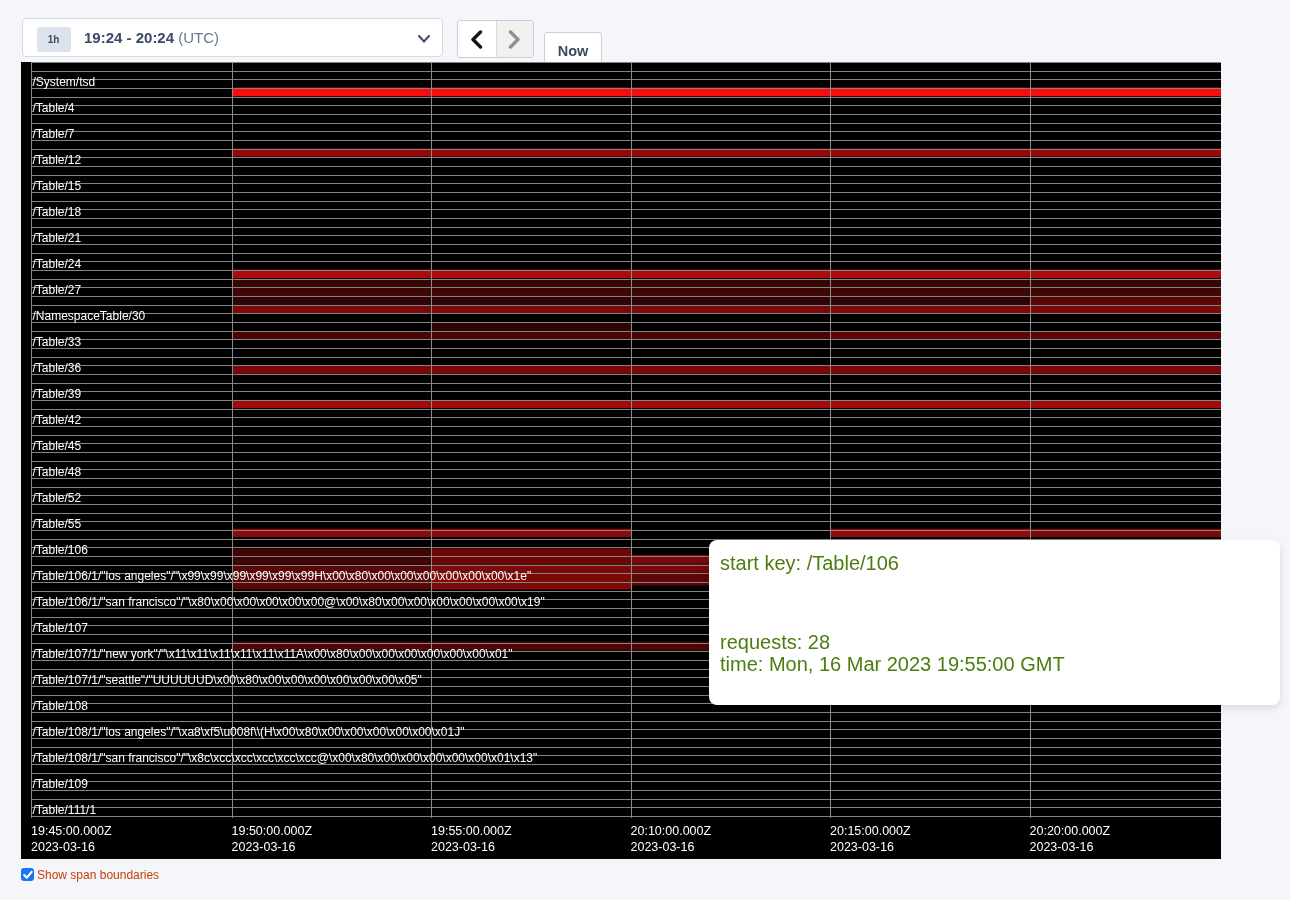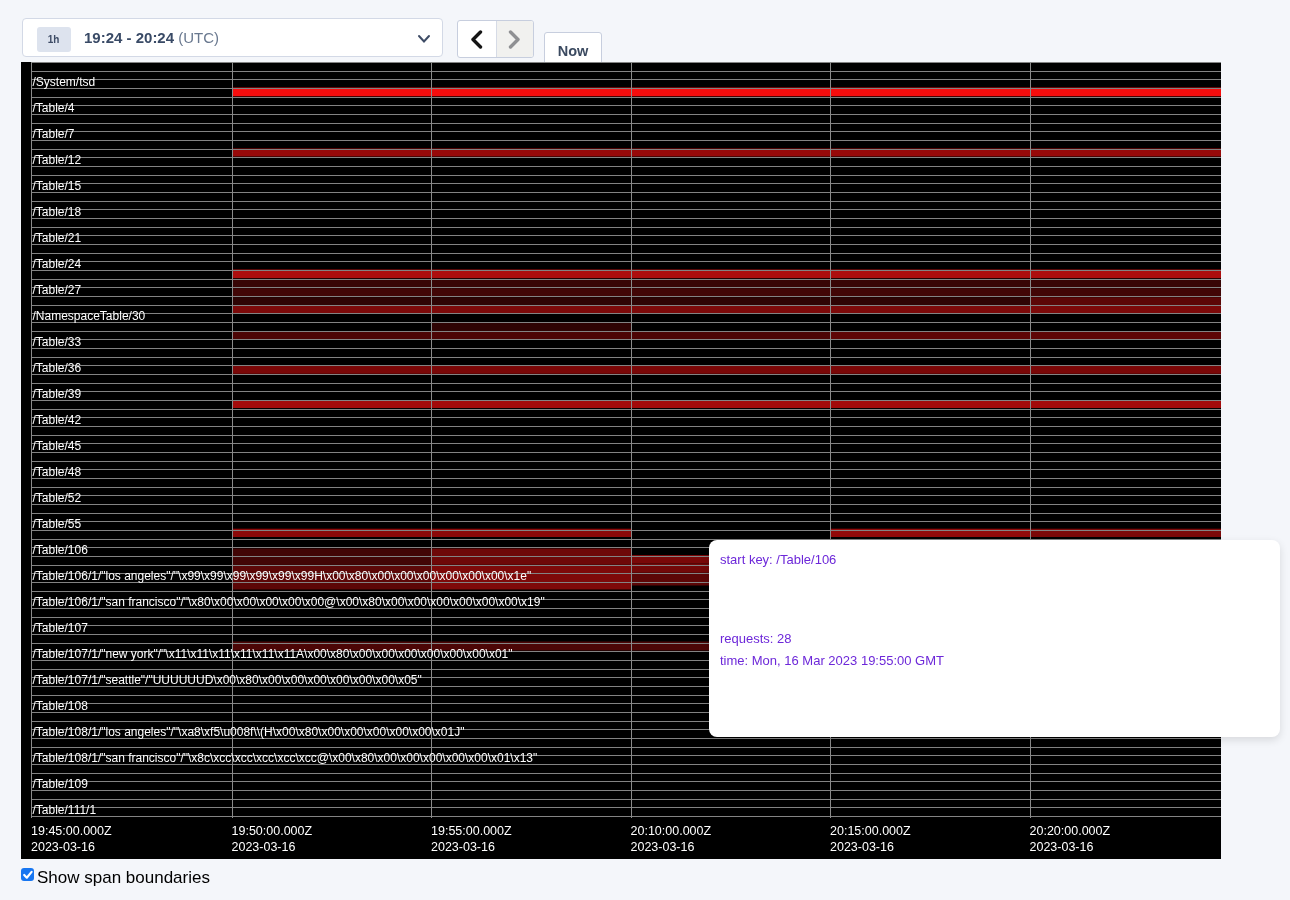--- a/index.html
+++ b/index.html
@@ -92,23 +92,23 @@
 <text x="410.0" y="769.30" font-size="12.5" fill="#fff" dominant-baseline="central">19:55:00.000Z</text>
 <text x="410.0" y="785.30" font-size="12.5" fill="#fff" dominant-baseline="central">2023-03-16</text>
 <text x="609.5" y="769.30" font-size="12.5" fill="#fff" dominant-baseline="central">20:10:00.000Z</text>
 <text x="609.5" y="785.30" font-size="12.5" fill="#fff" dominant-baseline="central">2023-03-16</text>
 <text x="809.0" y="769.30" font-size="12.5" fill="#fff" dominant-baseline="central">20:15:00.000Z</text>
 <text x="809.0" y="785.30" font-size="12.5" fill="#fff" dominant-baseline="central">2023-03-16</text>
 <text x="1008.5" y="769.30" font-size="12.5" fill="#fff" dominant-baseline="central">20:20:00.000Z</text>
 <text x="1008.5" y="785.30" font-size="12.5" fill="#fff" dominant-baseline="central">2023-03-16</text>
 </svg>
 
-<div class="abs" style="left:709px;top:539.5px;width:570.5px;height:197px;background:#fff;border-radius:8px;box-shadow:0 3px 9px rgba(0,0,0,0.12);font-size:13px;color:#6d28d9;">
+<div class="abs" style="left:709px;top:539.5px;width:570.5px;height:165px;background:#fff;border-radius:8px;box-shadow:0 3px 9px rgba(0,0,0,0.12);font-size:20px;color:#4d7c0f;">
   <div class="abs" style="left:11px;top:12.5px;">start key: /Table/106</div>
   <div class="abs" style="left:11px;top:91px;">requests: 28</div>
   <div class="abs" style="left:11px;top:113px;">time: Mon, 16 Mar 2023 19:55:00 GMT</div>
 </div>
 
 <div class="abs" style="left:20.8px;top:867.5px;width:13.5px;height:13.5px;background:#1776f1;border-radius:3px;"></div>
 <svg class="abs" style="left:20.8px;top:867.5px" width="13.5" height="13.5" viewBox="0 0 13.5 13.5">
     <path d="M3.2 7 L5.8 9.7 L10.6 3.9" stroke="#fff" stroke-width="2.2" fill="none" stroke-linecap="round" stroke-linejoin="round"></path>
   </svg>
-<div class="abs" style="left:37px;top:867.5px;font-size:17px;color:#000000;">Show span boundaries</div>
+<div class="abs" style="left:37px;top:867.5px;font-size:12px;color:#c2410c;">Show span boundaries</div>
 
 </body></html>

